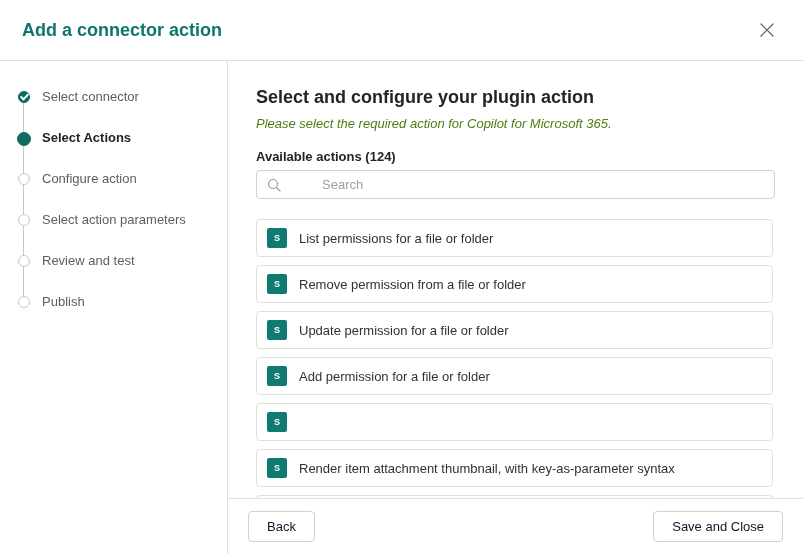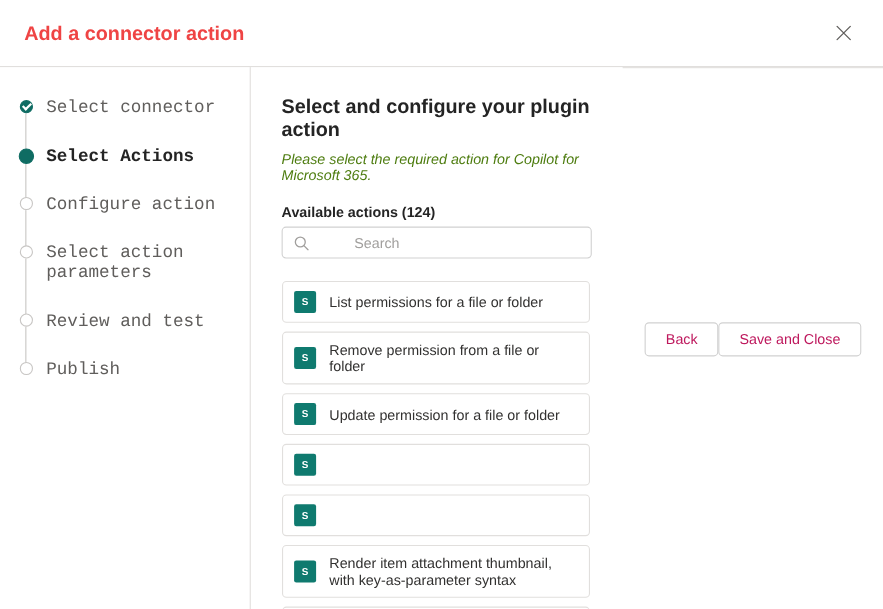--- a/index.html
+++ b/index.html
@@ -17,21 +17,21 @@
     .header {
       display: flex;
       justify-content: space-between;
       align-items: center;
       padding: 18px 24px 18px 22px;
       border-bottom: 1px solid #e1dfdd;
     }
     .header-title {
       font-size: 18px;
       font-weight: 600;
-      color: #ef4444;
+      color: #0f766e;
     }
     .close-btn {
       background: none;
       border: none;
       cursor: pointer;
       color: #605e5c;
       width: 24px;
       height: 24px;
       display: flex;
       align-items: center;
@@ -44,23 +44,22 @@
     }
     .sidebar {
       width: 228px;
       border-right: 1px solid #e1dfdd;
       padding: 28px 12px 0 18px;
     }
     .steps { list-style: none; }
     .step {
       position: relative;
       padding: 0 0 26px 24px;
-      font-size: 16px;
+      font-size: 13px;
       color: #605e5c;
-      font-family: Liberation Mono, monospace;
     }
     .step::before {
       content: "";
       position: absolute;
       left: 5px;
       top: 14px;
       bottom: -6px;
       width: 1px;
       background: #c8c6c4;
     }
@@ -97,21 +96,21 @@
       height: 14px;
       left: -1px;
     }
     .step.active .step-label {
       font-weight: 600;
       color: #242424;
     }
     .main {
       flex: 1;
       display: flex;
-      flex-direction: row;
+      flex-direction: column;
       min-height: 0;
     }
     .content {
       flex: 1;
       padding: 26px 28px 0 28px;
       overflow: hidden;
       display: flex;
       flex-direction: column;
       min-height: 0;
     }
@@ -195,21 +194,21 @@
       align-items: center;
     }
     .footer-right { display: flex; gap: 10px; }
     .btn {
       border: 1px solid #d1d1d1;
       background: #fff;
       border-radius: 4px;
       padding: 7px 18px;
       font-size: 13px;
       cursor: pointer;
-      color: #be185d;
+      color: #0f172a;
     }
     .btn.disabled {
       color: #c8c6c4;
       border-color: #f3f2f1;
       background: #faf9f8;
       cursor: default;
     }
   </style>
 </head>
 <body>
@@ -274,20 +273,21 @@
         <div class="action-item">
           <span class="action-icon">S</span>
           <span class="action-label">Remove permission from a file or folder</span>
         </div>
         <div class="action-item">
           <span class="action-icon">S</span>
           <span class="action-label">Update permission for a file or folder</span>
         </div>
         <div class="action-item">
           <span class="action-icon">S</span>
+          <span class="action-label">Add permission for a file or folder</span>
         </div>
         <div class="action-item">
           <span class="action-icon">S</span>
         </div>
         <div class="action-item">
           <span class="action-icon">S</span>
           <span class="action-label">Render item attachment thumbnail, with key-as-parameter syntax</span>
         </div>
         <div class="action-item">
           

